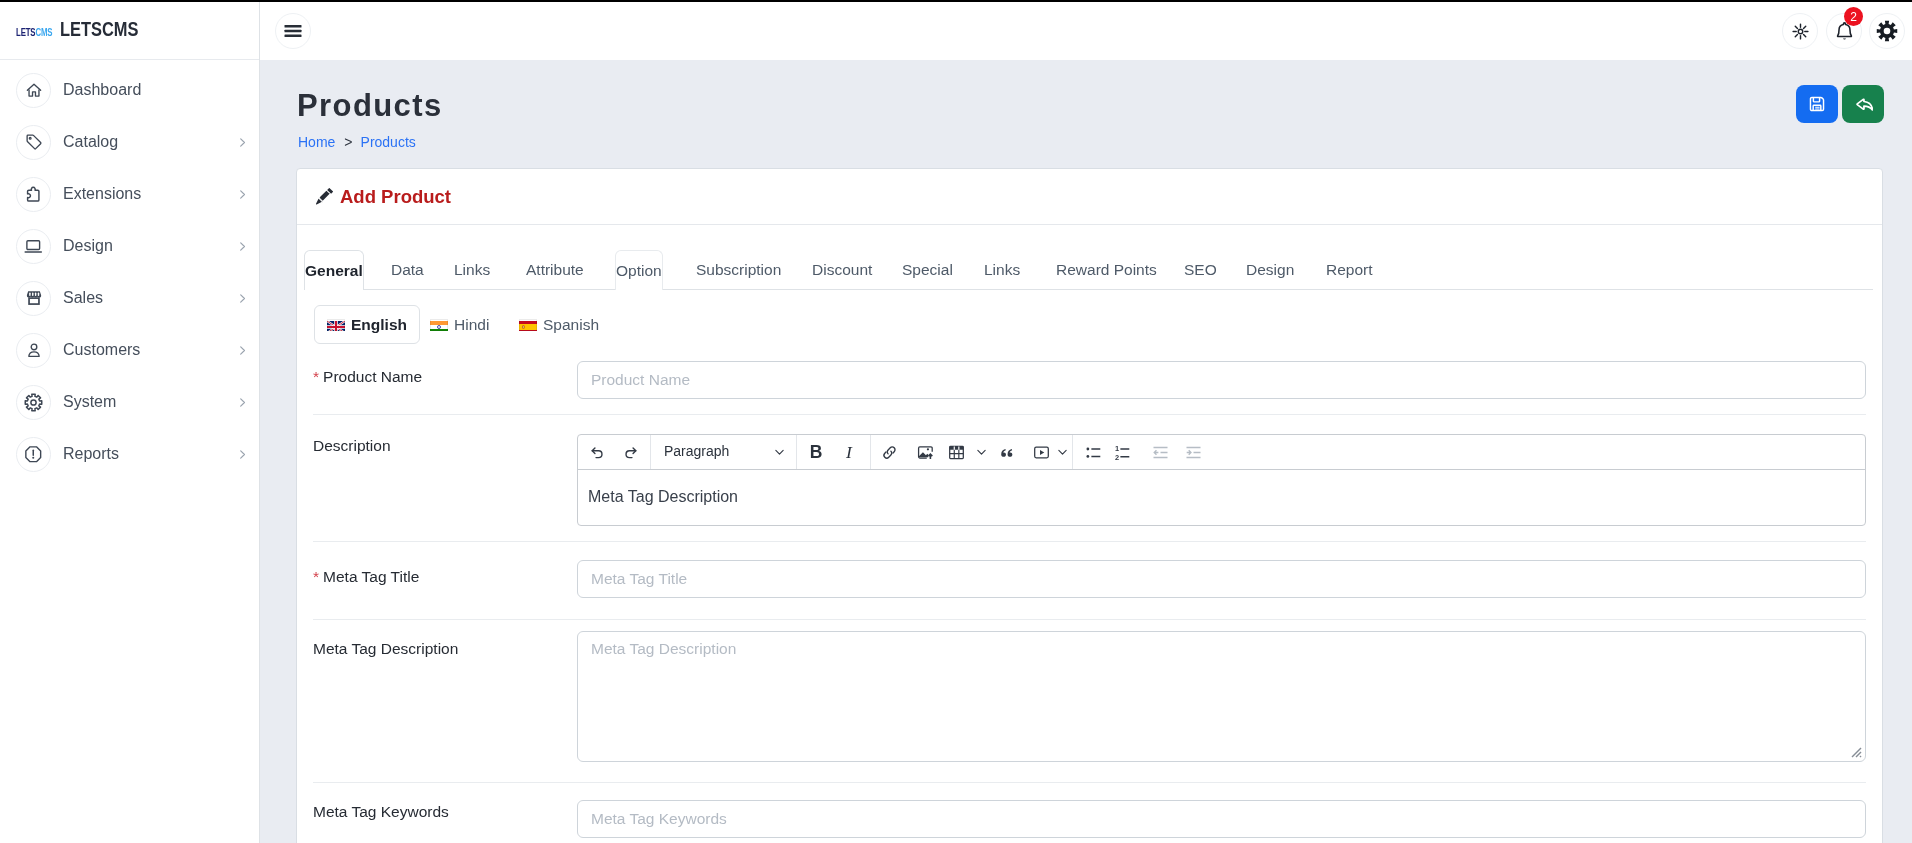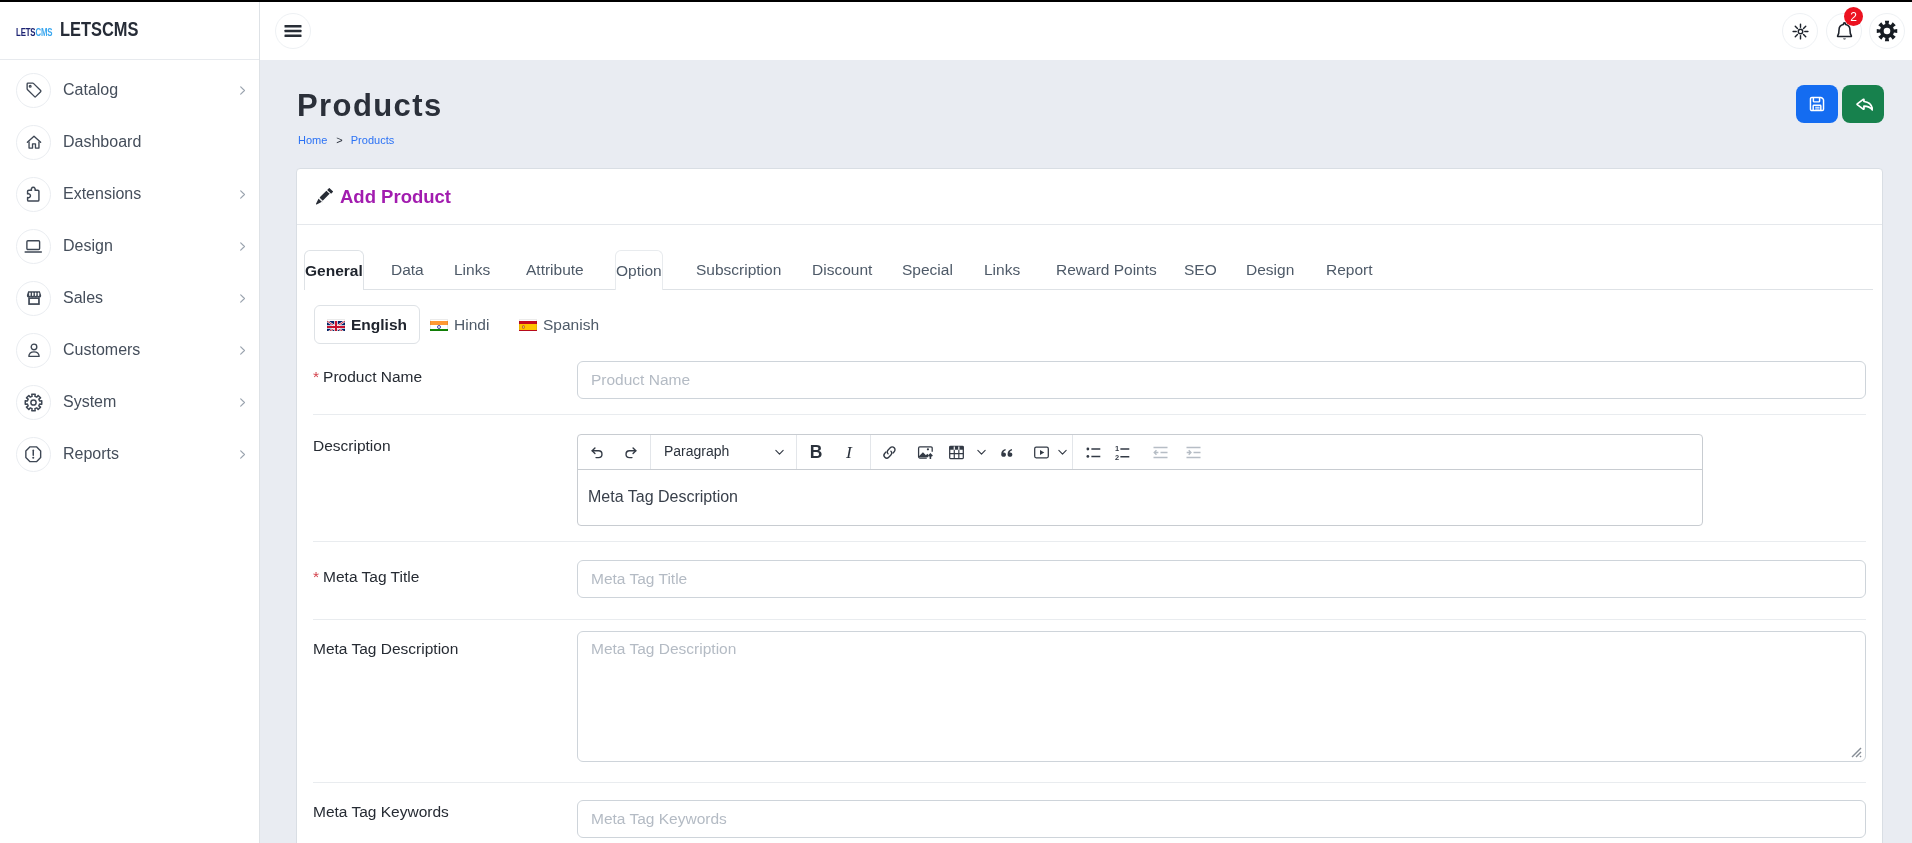--- a/index.html
+++ b/index.html
@@ -17,85 +17,85 @@
 .mi .ic { width:35px; height:35px; border-radius:50%; border:1px solid #eaedf1; display:flex; align-items:center; justify-content:center; color:#3e4754; flex:none; }
 .mi .tx { margin-left:12px; font-size:16px; color:#454e5b; }
 .mi .ch { position:absolute; right:10px; color:#9aa3ae; display:flex; }
 
 .main { position:absolute; left:260px; top:0; width:1652px; height:843px; background:#e9ecf2; }
 .topbar { position:absolute; left:0; top:0; width:100%; height:60px; background:#fff; }
 .cbtn { position:absolute; width:36px; height:36px; border-radius:50%; border:1px solid #eef1f4; background:#fff; display:flex; align-items:center; justify-content:center; color:#22262e; }
 .badge { position:absolute; right:-2px; top:-7px; width:19px; height:19px; border-radius:50%; background:#ec1220; color:#fff; font-size:12px; display:flex; align-items:center; justify-content:center; }
 
 .h1 { position:absolute; left:37px; top:95px; font-size:31px; font-weight:bold; color:#2b303a; line-height:0.73; letter-spacing:1.4px; }
-.crumbs { position:absolute; left:38px; top:134px; font-size:11px; color:#2e343f; }
+.crumbs { position:absolute; left:38px; top:134px; font-size:14px; color:#2e343f; }
 .crumbs a { color:#2b72f5; text-decoration:none; }
 .abtn { position:absolute; top:85px; width:42px; height:38px; border-radius:8px; display:flex; align-items:center; justify-content:center; color:#fff; }
 .abtn.save { left:1536px; background:#146cf1; }
 .abtn.back { left:1582px; background:#17814d; }
 
 .card { position:absolute; left:36px; top:168px; width:1587px; height:700px; background:#fff; border:1px solid #d9dee4; border-radius:4px; }
 .card-h { position:absolute; left:0; top:0; width:100%; height:56px; border-bottom:1px solid #e5e8ec; display:flex; align-items:center; padding-left:19px; color:#22272f; }
-.card-h .t { font-size:18.5px; font-weight:bold; margin-left:7px; color:#a21caf; }
+.card-h .t { font-size:18.5px; font-weight:bold; margin-left:7px; color:#b91c1c; }
 
 .navtabs { position:absolute; left:0; top:81px; width:100%; height:40px; }
 .navtabs .bord { position:absolute; left:9px; right:9px; bottom:0; height:1px; background:#dee2e6; }
 .tab { position:absolute; top:0; height:40px; display:flex; align-items:center; padding:0 0; font-size:15.5px; color:#4e5a68; }
 .tab.active { background:#fff; border:1px solid #dee2e6; border-bottom:0; border-radius:6px 6px 0 0; color:#1e232c; font-weight:bold; z-index:2; }
 .tab.hov { background:#fff; border:1px solid #e8ebee; border-bottom:0; border-radius:6px 6px 0 0; }
 
 .ltab { position:absolute; top:136px; height:39px; display:flex; align-items:center; font-size:15.5px; color:#4e5a68; padding:0 12px; }
 .ltab.active { border:1px solid #dee2e6; border-radius:6px; color:#20252e; font-weight:bold; background:#fff; }
 .flag { width:18px; height:12px; margin-right:6px; display:inline-block; position:relative; overflow:hidden; outline:1px solid rgba(0,0,0,.08); outline-offset:-1px; }
 
 .lbl { position:absolute; left:16px; font-size:15.5px; color:#262b33; }
 .req { color:#d33f49; margin-right:4px; }
 .inp { position:absolute; left:280px; width:1289px; height:38px; border:1px solid #ced4da; border-radius:6px; background:#fff; display:flex; align-items:center; padding-left:13px; font-size:15.5px; color:#b4bbc4; }
 .hr { position:absolute; left:16px; width:1553px; height:1px; background:#e9ecef; }
 .tarea { position:absolute; left:280px; width:1289px; border:1px solid #ced4da; border-radius:6px; background:#fff; font-size:15.5px; color:#b4bbc4; padding:8px 13px; }
 
-.editor { position:absolute; left:280px; top:265px; width:1126px; height:92px; border:1px solid #c8ccd1; border-radius:4px; background:#fff; }
+.editor { position:absolute; left:280px; top:265px; width:1289px; height:92px; border:1px solid #c8ccd1; border-radius:4px; background:#fff; }
 .edtool { height:35px; border-bottom:1px solid #c8ccd1; position:relative; color:#323a45; }
 .edtool .sep { position:absolute; top:0; width:1px; height:34px; background:#e3e6ea; }
 .tbi { position:absolute; top:4px; width:26px; height:26px; display:flex; align-items:center; justify-content:center; }
 .edbody { padding:18px 0 0 10px; font-size:16px; color:#39404b; }
 .resize { position:absolute; right:3px; bottom:3px; width:12px; height:12px; }
 </style>
 </head>
 <body>
 <div class="topline"></div>
 
 <aside class="sidebar">
   <div class="sb-head">
     <span class="logo-sm"><span class="d">LETS</span><span class="l">CMS</span></span>
     <span class="logo-big">LETSCMS</span>
   </div>
   <nav class="menu" id="menu">
       <div class="mi">
         <span class="ic">
           <svg width="18" height="18" viewBox="0 0 16 16" fill="none">
+            <path d="M2.1 8.3 8 2.8l5.9 5.5" stroke="currentColor" fill="none" stroke-width="1.2" stroke-linecap="round" stroke-linejoin="round"></path>
+            <path d="M3.6 7.6v5.8h3.1V9.6h2.6v3.8h3.1V7.6" stroke="currentColor" fill="none" stroke-width="1.2" stroke-linejoin="round"></path>
+          </svg>
+        </span>
+        <span class="tx">Dashboard</span>
+      </div>
+      <div class="mi">
+        <span class="ic">
+          <svg width="18" height="18" viewBox="0 0 16 16" fill="none">
             <path d="M1.9 2.6c0-.4.3-.7.7-.7h4.4c.2 0 .4.1.5.2l6.4 6.4c.3.3.3.7 0 1l-4.4 4.4c-.3.3-.7.3-1 0L2.1 7.5a.7.7 0 0 1-.2-.5z" stroke="currentColor" fill="none" stroke-width="1.2"></path>
             <circle cx="4.6" cy="4.7" r="0.8" stroke="currentColor" fill="none" stroke-width="1.1"></circle>
           </svg>
         </span>
         <span class="tx">Catalog</span>
         <span class="ch">
           <svg width="13" height="13" viewBox="0 0 16 16" fill="none">
             <path d="M5.8 3.6 10.4 8l-4.6 4.4" stroke="currentColor" fill="none" stroke-width="1.5" stroke-linecap="round" stroke-linejoin="round"></path>
           </svg>
         </span>
-      </div>
-      <div class="mi">
-        <span class="ic">
-          <svg width="18" height="18" viewBox="0 0 16 16" fill="none">
-            <path d="M2.1 8.3 8 2.8l5.9 5.5" stroke="currentColor" fill="none" stroke-width="1.2" stroke-linecap="round" stroke-linejoin="round"></path>
-            <path d="M3.6 7.6v5.8h3.1V9.6h2.6v3.8h3.1V7.6" stroke="currentColor" fill="none" stroke-width="1.2" stroke-linejoin="round"></path>
-          </svg>
-        </span>
-        <span class="tx">Dashboard</span>
       </div>
       <div class="mi">
         <span class="ic">
           <svg width="18.5" height="18.5" viewBox="0 0 16 16" fill="none">
             <path d="M6.5 4.5 A1.7 1.7 0 1 1 9.5 4.5 H11.9 Q12.9 4.5 12.9 5.5 V12.9 Q12.9 13.9 11.9 13.9 H4.1 Q3.1 13.9 3.1 12.9 V10.75 A1.7 1.7 0 1 0 3.1 7.75 V5.5 Q3.1 4.5 4.1 4.5 Z" stroke="currentColor" fill="none" stroke-width="1.25" stroke-linejoin="round"></path>
           </svg>
         </span>
         <span class="tx">Extensions</span>
         <span class="ch">
           <svg width="13" height="13" viewBox="0 0 16 16" fill="none">

